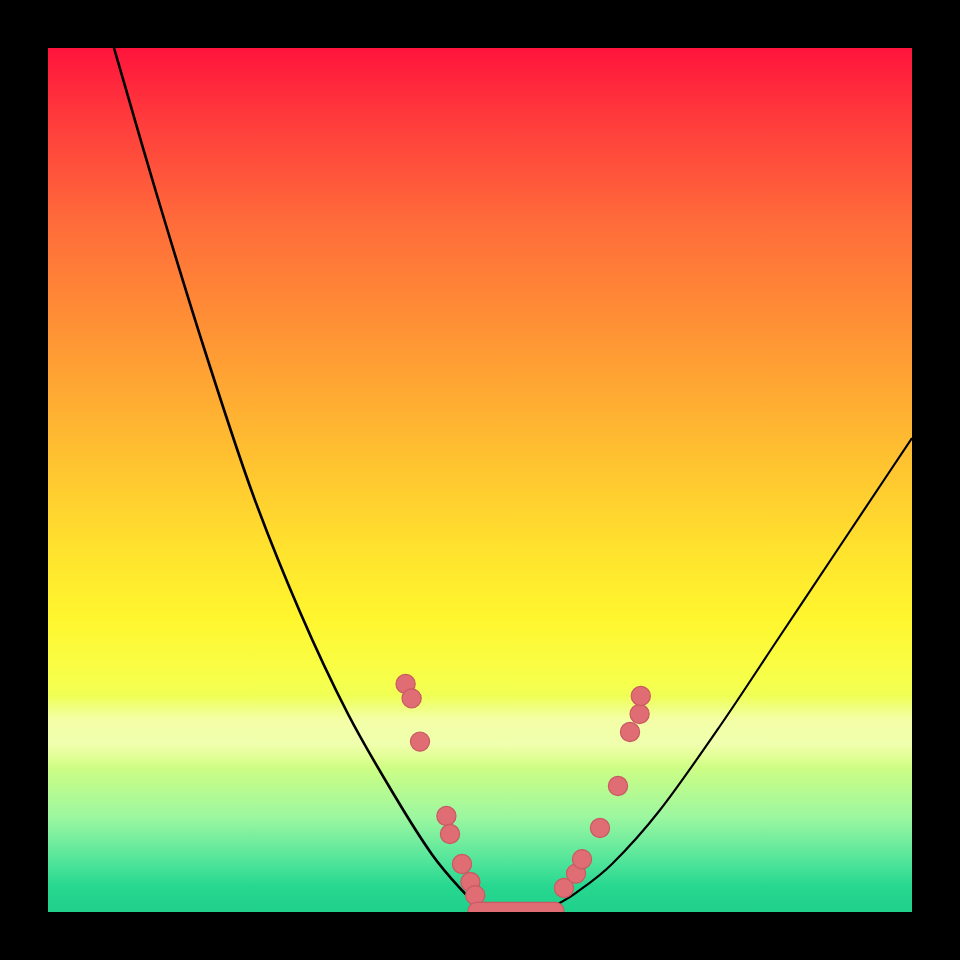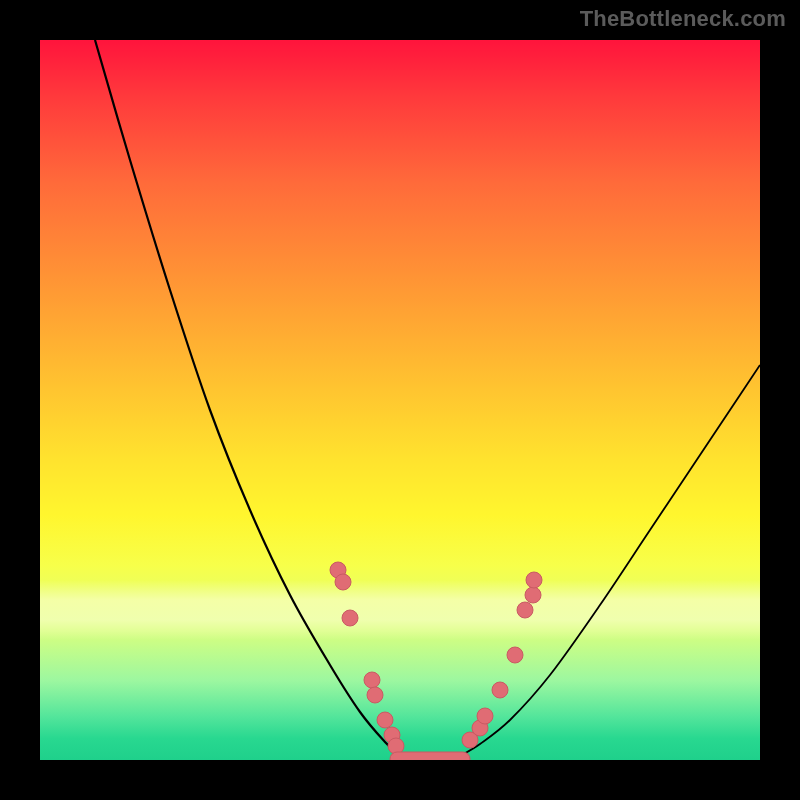--- a/index.html
+++ b/index.html
@@ -62,21 +62,20 @@
     position: absolute;
     left: 0;
     width: 100%;
     pointer-events: none;
   }
 </style>
 </head>
 <body>
 
 <div class="frame">
-  <div class="watermark">TheBottleneck.com</div>
   <div class="plot">
 
     <div class="pale-band" style="top:540px;height:60px;background:linear-gradient(to bottom, rgba(255,255,200,0.0), rgba(255,255,220,0.55), rgba(255,255,220,0.55), rgba(255,255,200,0.0));"></div>
 
     <svg viewBox="0 0 720 720">
       <g>
         <path id="left-curve-path" fill="none" stroke="#000" stroke-width="2.2" d="M 55 0 C 60.833333333333336 20, 77.5 78.33333333333334, 90 120 C 102.5 161.66666666666666, 116.66666666666667 208.33333333333334, 130 250 C 143.33333333333334 291.6666666666667, 156.66666666666666 333.3333333333333, 170 370 C 183.33333333333334 406.6666666666667, 196.66666666666666 439.1666666666667, 210 470 C 223.33333333333334 500.8333333333333, 236.66666666666666 529.1666666666666, 250 555 C 263.3333333333333 580.8333333333334, 278.3333333333333 605.5, 290 625 C 301.6666666666667 644.5, 310.8333333333333 659.1666666666666, 320 672 C 329.1666666666667 684.8333333333334, 338.3333333333333 694.6666666666666, 345 702 C 351.6666666666667 709.3333333333334, 357.5 713.6666666666666, 360 716"></path>
       </g>
       <g>
         <path id="right-curve-path" fill="none" stroke="#000" stroke-width="1.8" d="M 420 716 C 423.3333333333333 714, 431.6666666666667 710, 440 704 C 448.3333333333333 698, 458.3333333333333 691.5, 470 680 C 481.6666666666667 668.5, 495 654.1666666666666, 510 635 C 525 615.8333333333334, 543.3333333333334 589.1666666666666, 560 565 C 576.6666666666666 540.8333333333334, 593.3333333333334 515, 610 490 C 626.6666666666666 465, 645 437.5, 660 415 C 675 392.5, 690 370, 700 355 C 710 340, 716.6666666666666 330, 720 325"></path>

